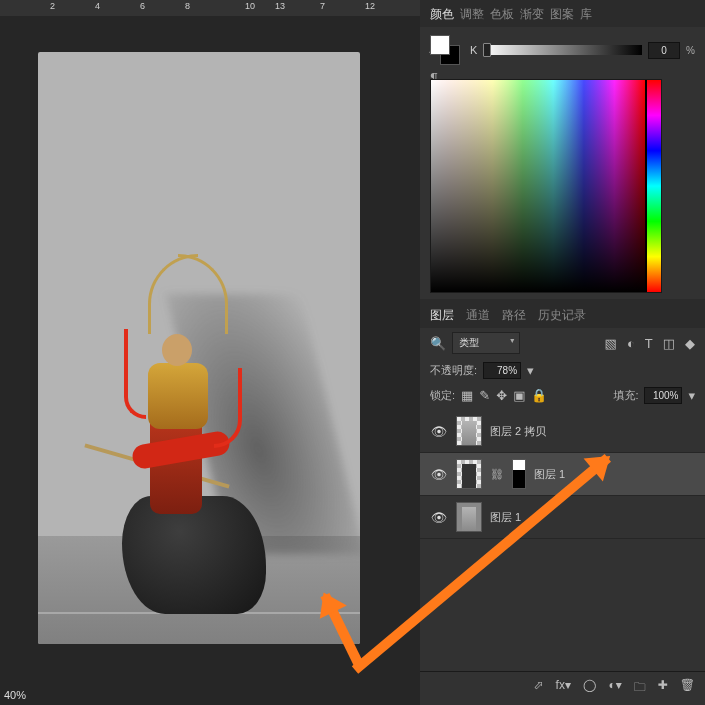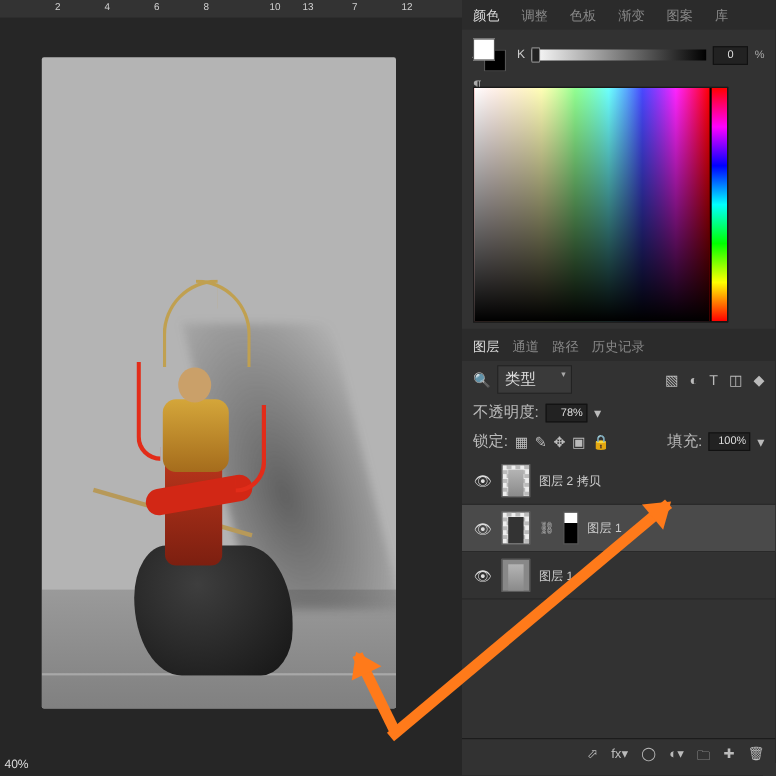--- a/index.html
+++ b/index.html
@@ -25,21 +25,21 @@
   .feather2 { position: absolute; left: 60px; bottom: 180px; width: 50px; height: 80px; border: 3px solid #c0a050; border-left: none; border-bottom: none; border-radius: 0 60px 0 0; }
   .staff { position: absolute; left: -36px; bottom: 46px; width: 150px; height: 4px; background: #b79959; transform: rotate(16deg); }
   .shadow { position: absolute; left: 160px; bottom: 90px; width: 135px; height: 260px; background: radial-gradient(ellipse at 40% 60%, rgba(60,60,60,.7), rgba(60,60,60,0)); filter: blur(4px); transform: skewX(14deg); }
   .zoom { position: absolute; left: 4px; bottom: 4px; color: #ddd; font-size: 11px; }
 
   
   .vtools { position: absolute; left: 424px; top: 40px; width: 20px; display: flex; flex-direction: column; gap: 14px; color: #aaa; font-size: 14px; align-items: center; }
 
   
   .panels { flex: 1; background: #323232; display: flex; flex-direction: column; }
-  .tabs1 { display: flex; gap: 20px; padding: 6px 10px 4px; background: #2b2b2b; font-size: 12px; }
+  .tabs1 { display: flex; gap: 6px; padding: 6px 10px 4px; background: #2b2b2b; font-size: 12px; }
   .tabs1 span { color: #888; cursor: pointer; }
   .tabs1 .active { color: #ddd; }
 
   .color-sw { display: flex; align-items: center; gap: 10px; padding: 8px 10px; }
   .swatches { position: relative; width: 30px; height: 30px; }
   .sw-fg { position: absolute; left: 0; top: 0; width: 20px; height: 20px; background: #fff; border: 1px solid #555; }
   .sw-bg { position: absolute; right: 0; bottom: 0; width: 20px; height: 20px; background: #000; border: 1px solid #555; }
   .kslider { display: flex; align-items: center; gap: 6px; flex: 1; }
   .kslider .track { flex: 1; height: 10px; background: linear-gradient(to right, #fff, #000); position: relative; }
   .kslider .knob { position: absolute; left: 0; top: -2px; width: 8px; height: 14px; background: #222; border: 1px solid #888; border-radius: 1px; }
@@ -50,22 +50,22 @@
       linear-gradient(to top, #000, rgba(0,0,0,0)),
       linear-gradient(to right, #fff, rgba(255,255,255,0)),
       linear-gradient(to right, red, orange, yellow, lime, cyan, blue, magenta, red); }
   .picker .hue { position: absolute; right: 0; top: 0; width: 14px; height: 100%; background: linear-gradient(to bottom, red, magenta, blue, cyan, lime, yellow, red); }
 
   .tabs2 { display: flex; gap: 12px; padding: 8px 10px 4px; background: #2b2b2b; font-size: 12px; }
   .tabs2 span { color: #888; cursor: pointer; }
   .tabs2 .active { color: #ddd; }
 
   .row { display: flex; align-items: center; gap: 6px; padding: 4px 10px; }
-  .row label { color: #bbb; font-size: 14px; }
-  .select { background: #3a3a3a; border: 1px solid #222; color: #ddd; font-size: 14px; padding: 3px 16px 3px 6px; position: relative; min-width: 68px; }
+  .row label { color: #bbb; font-size: 11px; }
+  .select { background: #3a3a3a; border: 1px solid #222; color: #ddd; font-size: 10px; padding: 3px 16px 3px 6px; position: relative; min-width: 68px; }
   .select::after { content: "▾"; position: absolute; right: 5px; top: 3px; color: #aaa; font-size: 8px; }
   .ico { color: #bbb; font-size: 13px; }
   .filter-icons { display: flex; gap: 10px; margin-left: auto; align-items: center; }
   .numfield { background: #222; border: 1px solid #111; color: #ddd; font-size: 10px; width: 38px; text-align: right; padding: 2px 3px; }
   .pct { color: #aaa; font-size: 10px; }
 
   .layers { padding: 2px 0; }
   .layer { display: flex; align-items: center; gap: 8px; padding: 6px 10px; border-bottom: 1px solid #262626; }
   .layer.selected { background: #4a4a4a; }
   .eye { color: #ddd; font-size: 13px; width: 18px; text-align: center; }

